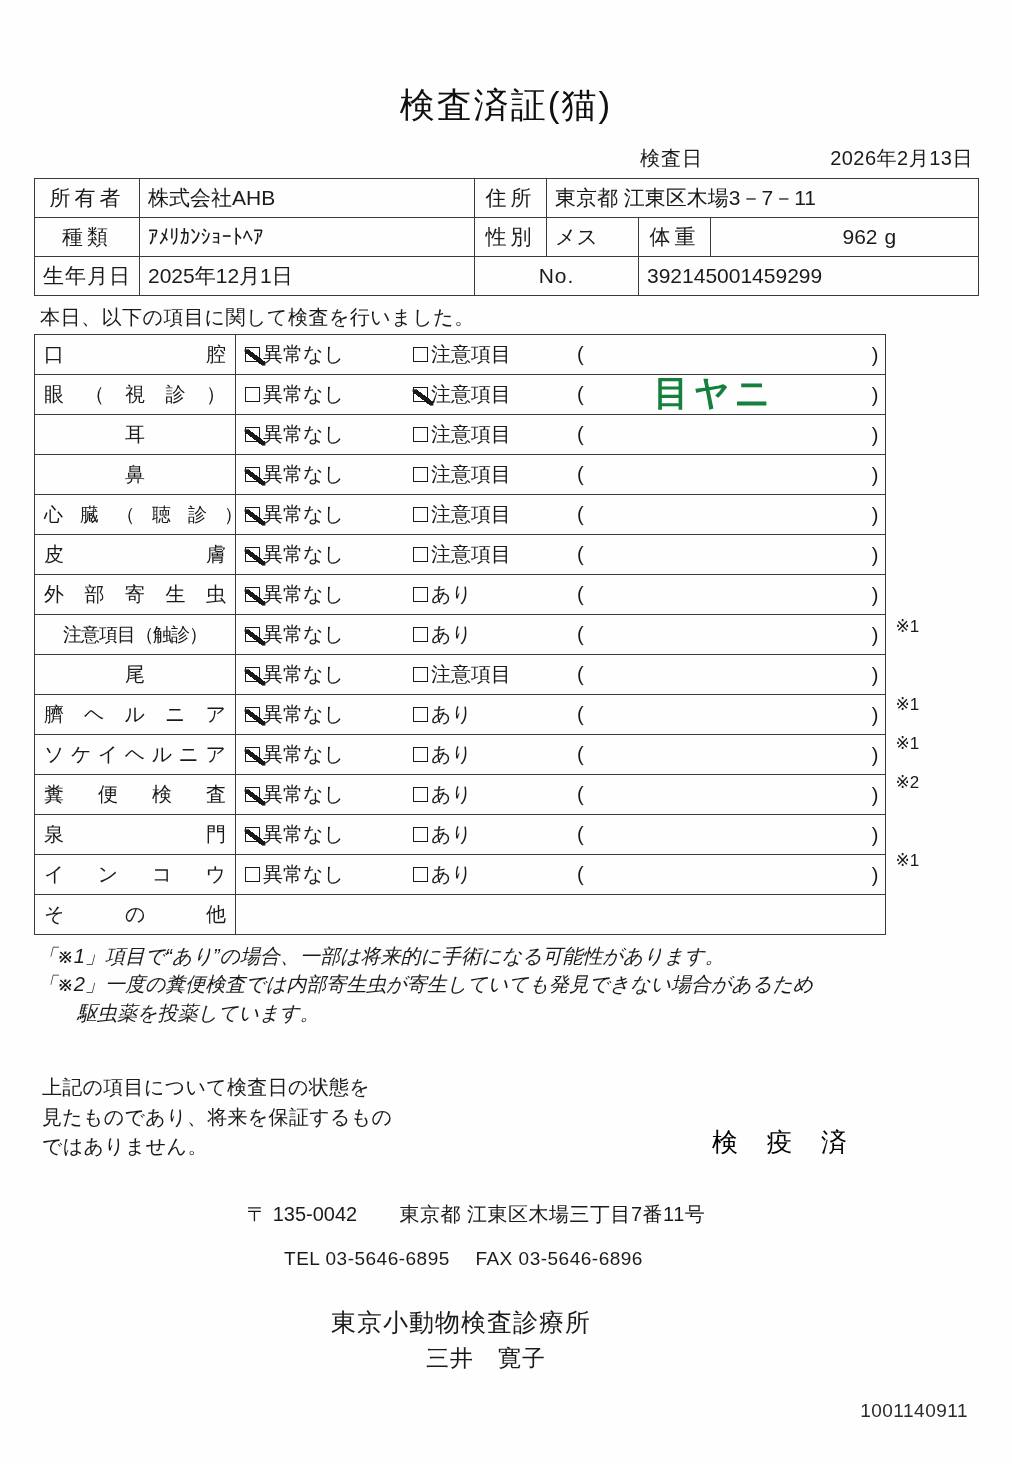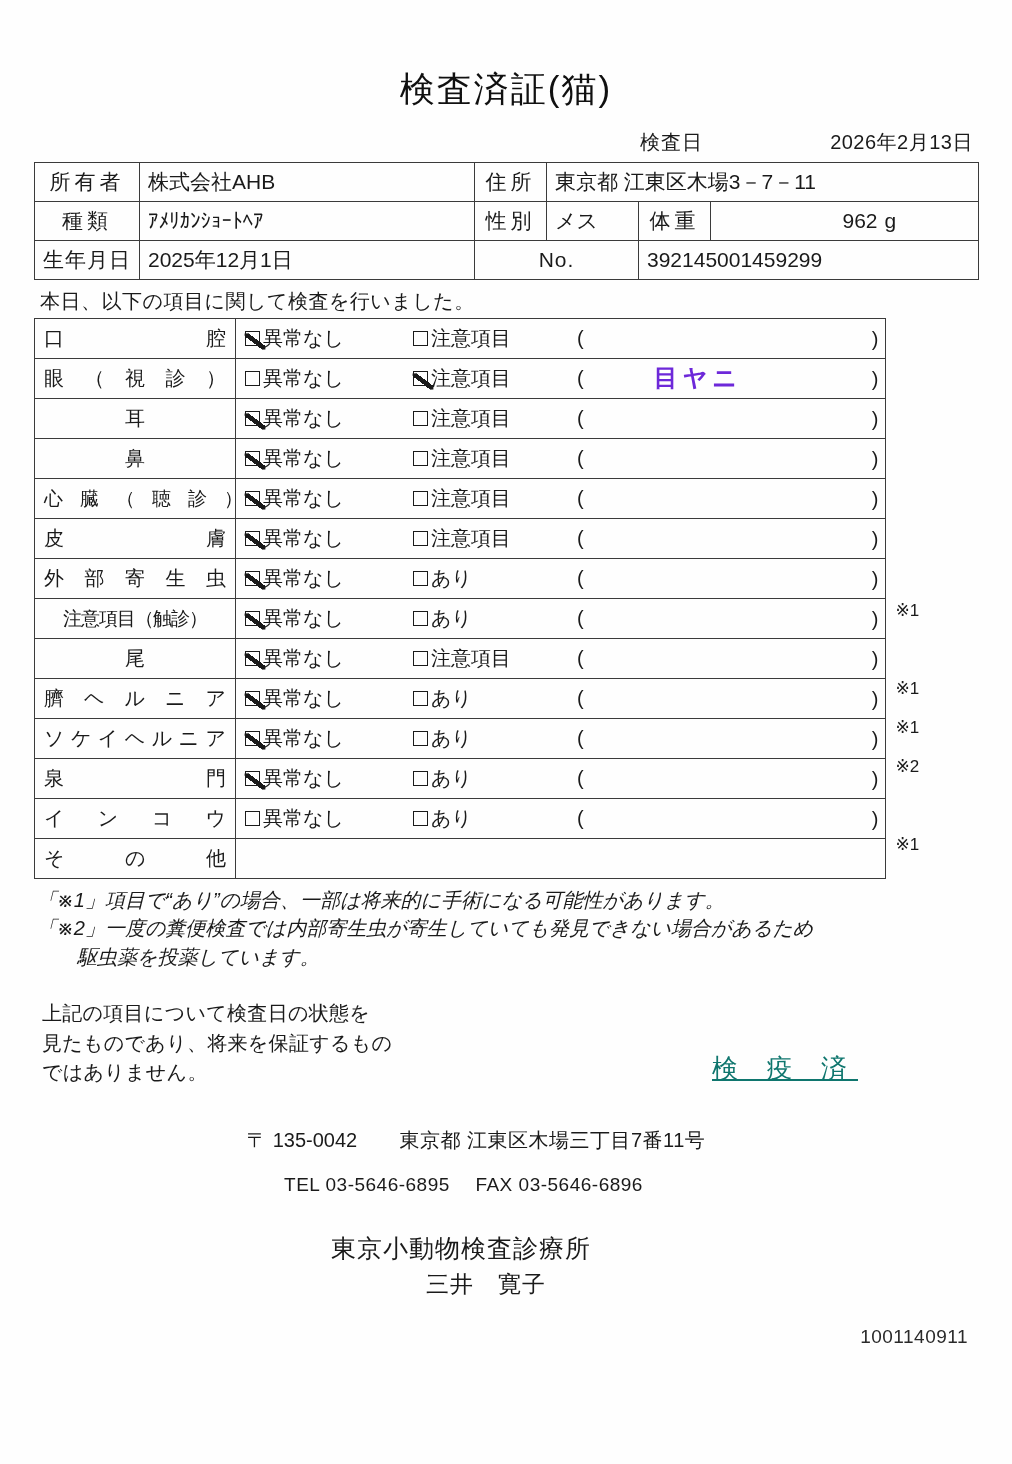--- a/index.html
+++ b/index.html
@@ -13,21 +13,21 @@
     position: relative;
     font-family: "Liberation Sans", "DejaVu Sans", sans-serif;
     color: #1a1a1a;
     overflow: hidden;
   }
   .page {
     position: absolute;
     inset: 0;
     background: #fefefe;
     box-sizing: border-box;
-    padding: 0 34px;
+    padding: 16px 34px;
   }
 
   
   .title {
     text-align: center;
     font-size: 35px;
     letter-spacing: 2px;
     font-weight: 500;
     margin-top: 66px;
     color: #101010;
@@ -192,25 +192,25 @@
         transparent 60%, transparent 100%);
     transform: rotate(-3deg);
   }
 
   
   .handwriting {
     position: absolute;
     left: 70px;
     top: 50%;
     transform: translateY(-54%);
-    font-size: 24px;
+    font-size: 35px;
     font-family: "DejaVu Sans", sans-serif;
     font-weight: 700;
     letter-spacing: 5px;
-    color: #6d28d9;
+    color: #15803d;
   }
 
   
   .marks {
     width: 92px;
     padding-left: 9px;
     box-sizing: border-box;
   }
   .mark-cell {
     height: 39px;
@@ -227,40 +227,39 @@
     font-size: 20px;
     line-height: 1.42;
     letter-spacing: 0px;
     font-style: italic;
   }
   .footnote-indent { padding-left: 40px; }
 
   
   .lower {
     position: relative;
-    margin-top: 28px;
+    margin-top: 46px;
     height: 120px;
   }
   .disclaimer {
     position: absolute;
     left: 8px;
     top: 0;
     font-size: 20px;
     line-height: 1.48;
     letter-spacing: 0.3px;
   }
   .quarantine {
     position: absolute;
     right: 120px;
     top: 52px;
     font-size: 26px;
     font-family: "Liberation Serif", "DejaVu Serif", serif;
     letter-spacing: 11px;
-    color: #0f766e;
-    text-decoration: underline;
+    color: #000000;
   }
 
   .addr-line {
     text-align: center;
     font-size: 20px;
     margin-top: 8px;
     letter-spacing: 0.5px;
     padding-right: 60px;
   }
   .addr-post { letter-spacing: 0px; }
@@ -551,20 +550,39 @@
                   <span>あり</span>
                 </span>
                 <span class="paren-open">(</span>
                 <span class="note-area">
                   <span class="paren-close">)</span>
                 </span>
               </div>
             </td>
           </tr>
           <tr>
+            <td class="item-label">糞　便　検　査</td>
+            <td class="opts">
+              <div class="optline">
+                <span class="opt first">
+                  <span class="box checked"></span>
+                  <span>異常なし</span>
+                </span>
+                <span class="opt second">
+                  <span class="box"></span>
+                  <span>あり</span>
+                </span>
+                <span class="paren-open">(</span>
+                <span class="note-area">
+                  <span class="paren-close">)</span>
+                </span>
+              </div>
+            </td>
+          </tr>
+          <tr>
             <td class="item-label">泉　　　　　門</td>
             <td class="opts">
               <div class="optline">
                 <span class="opt first">
                   <span class="box checked"></span>
                   <span>異常なし</span>
                 </span>
                 <span class="opt second">
                   <span class="box"></span>
                   <span>あり</span>

